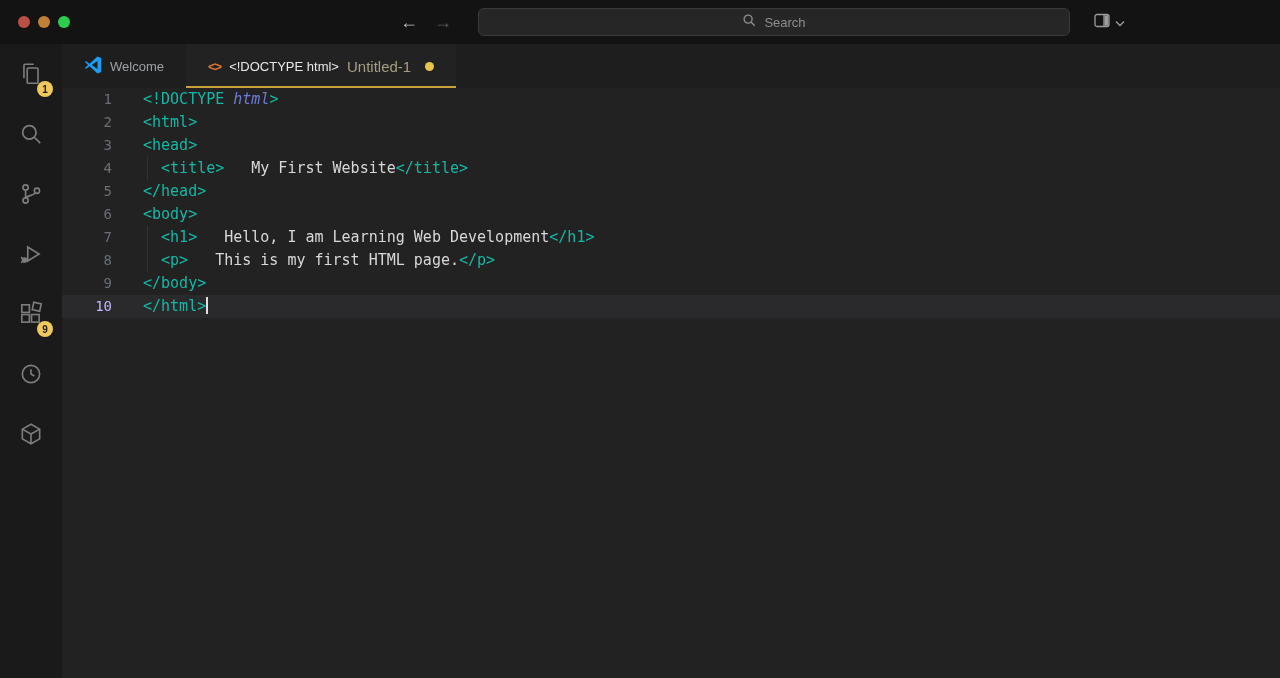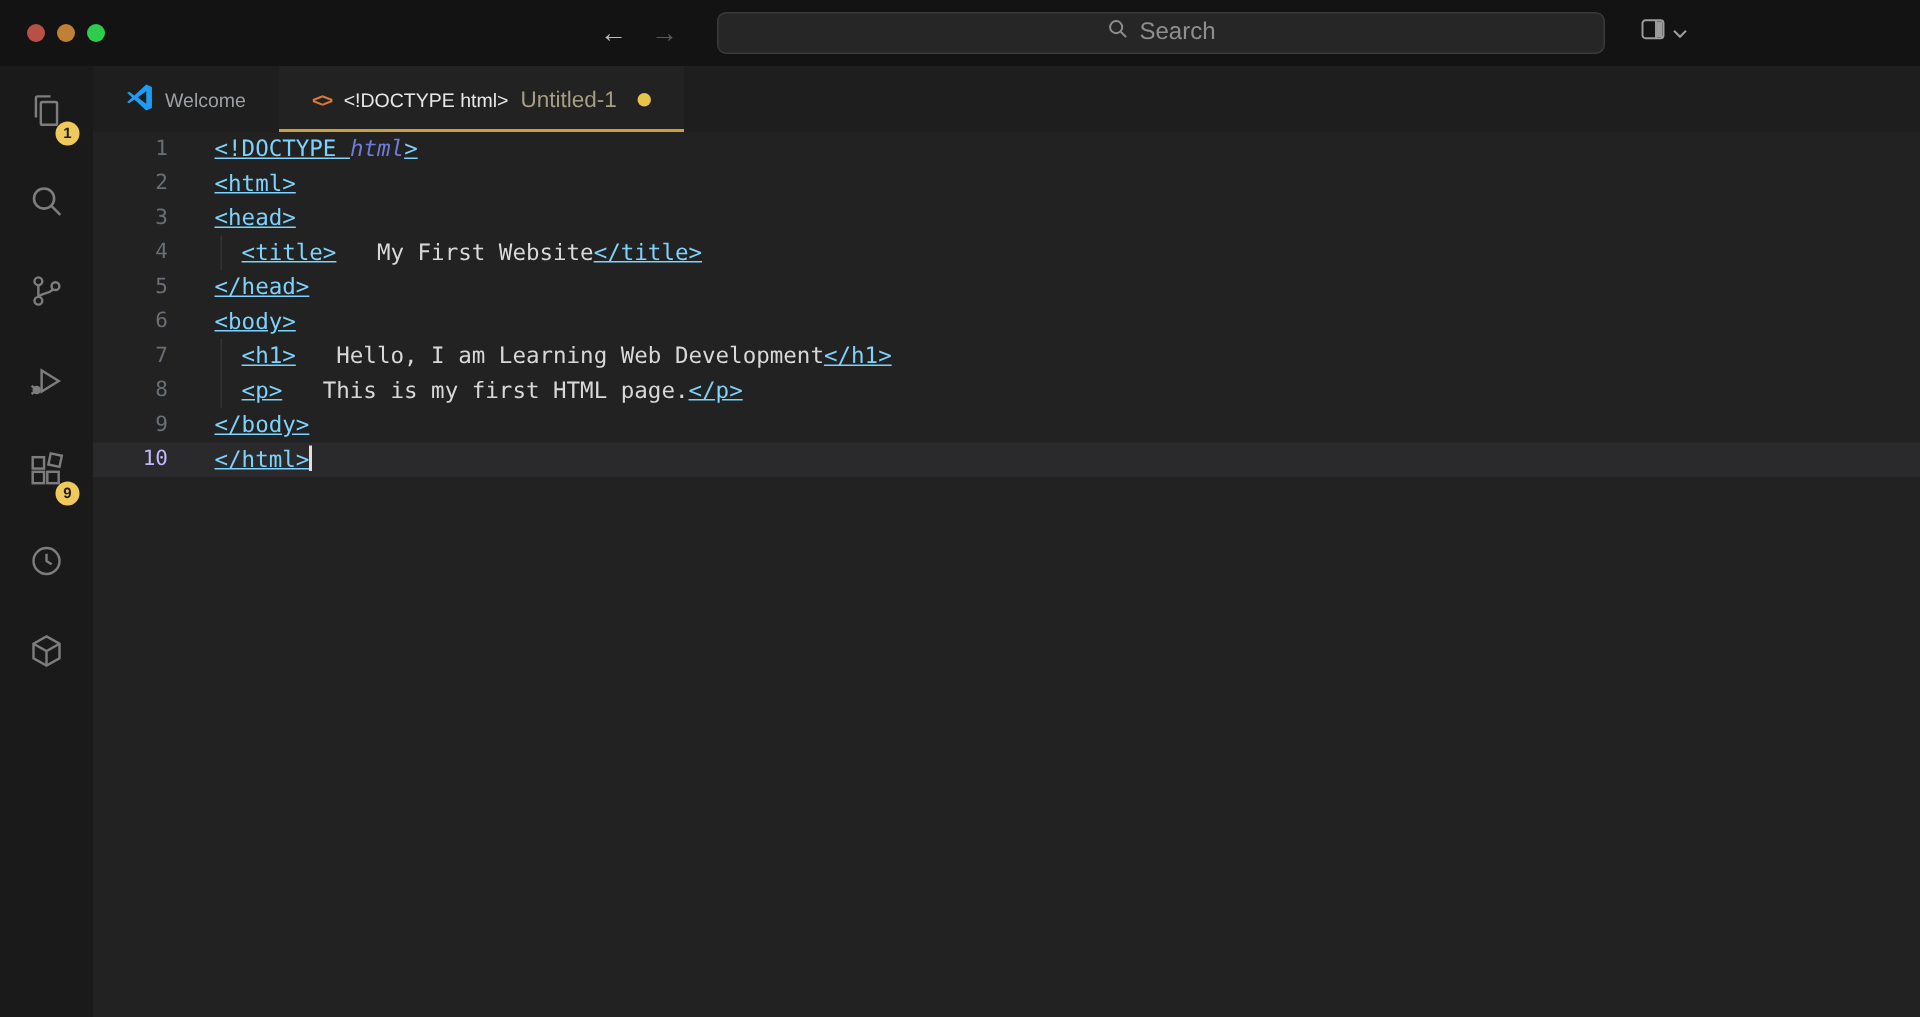--- a/index.html
+++ b/index.html
@@ -11,21 +11,21 @@
   .traffic { display:flex; gap:8px; margin-left:18px; }
   .tl { width:12px; height:12px; border-radius:50%; }
   .tl.close { background:#b85045; }
   .tl.min   { background:#c08035; }
   .tl.zoom  { background:#2ecc4e; }
   .nav { display:flex; gap:16px; margin-left:330px; align-items:center; }
   .nav-btn { font-size:18px; line-height:18px; color:#bdbdbd; cursor:default; }
   .nav-btn.disabled { color:#5a5a5a; }
   .searchbox { margin-left:26px; width:592px; height:28px; background:#262626; border:1px solid #3a3a3a;
                border-radius:6px; display:flex; align-items:center; justify-content:center; gap:7px; }
-  .searchbox .ph { color:#8e8e8e; font-size:16px; }
+  .searchbox .ph { color:#8e8e8e; font-size:13px; }
   .layout-ctl { margin-left:24px; display:flex; align-items:center; gap:4px; color:#9c9c9c; }
 
   
   .main { display:flex; height:634px; }
   .activitybar { width:62px; background:#1a1a1a; display:flex; flex-direction:column; padding-top:0; }
   .act-item { height:60px; display:flex; align-items:center; justify-content:center; position:relative; }
   .act-item svg { display:block; }
   .badge { position:absolute; right:9px; bottom:7px; width:16px; height:16px; border-radius:50%;
            background:#f0c95c; color:#1c1c1c; font-size:10px; font-weight:bold;
            display:flex; align-items:center; justify-content:center; }
@@ -42,21 +42,21 @@
   .tab .mod-dot { width:9px; height:9px; border-radius:50%; background:#e8c44a; margin-left:6px; }
   .html-glyph { color:#e37933; font-weight:bold; font-size:13px; letter-spacing:-1px; }
 
   
   .editor { flex:1; position:relative; font-family:"DejaVu Sans Mono", monospace; font-size:15px; }
   .line { display:flex; height:23px; line-height:23px; }
   .line.active { background:#2a2a2d; }
   .gutter { width:50px; text-align:right; color:#6a6f76; flex:none; font-size:14px; }
   .line.active .gutter { color:#c4b5fd; }
   .code { padding-left:31px; white-space:pre; color:#d8d8d8; position:relative; }
-  .tok-tag { color:#7dd3fc;text-decoration:underline; }
+  .tok-tag { color:#14b8a6; }
   .tok-doctype { color:#6f7bd9; font-style:italic; }
   .tok-text { color:#d8d8d8;margin-left:27px; }
   .tok-plain { color:#d8d8d8; }
   .indent-guide { position:absolute; left:35px; top:0; bottom:0; width:1px; background:rgba(255,255,255,0.08); }
   .caret { display:inline-block; width:2px; height:17px; background:#e0e0e0; vertical-align:-3px; }
 </style>
 </head>
 <body>
 
 <div class="titlebar">

